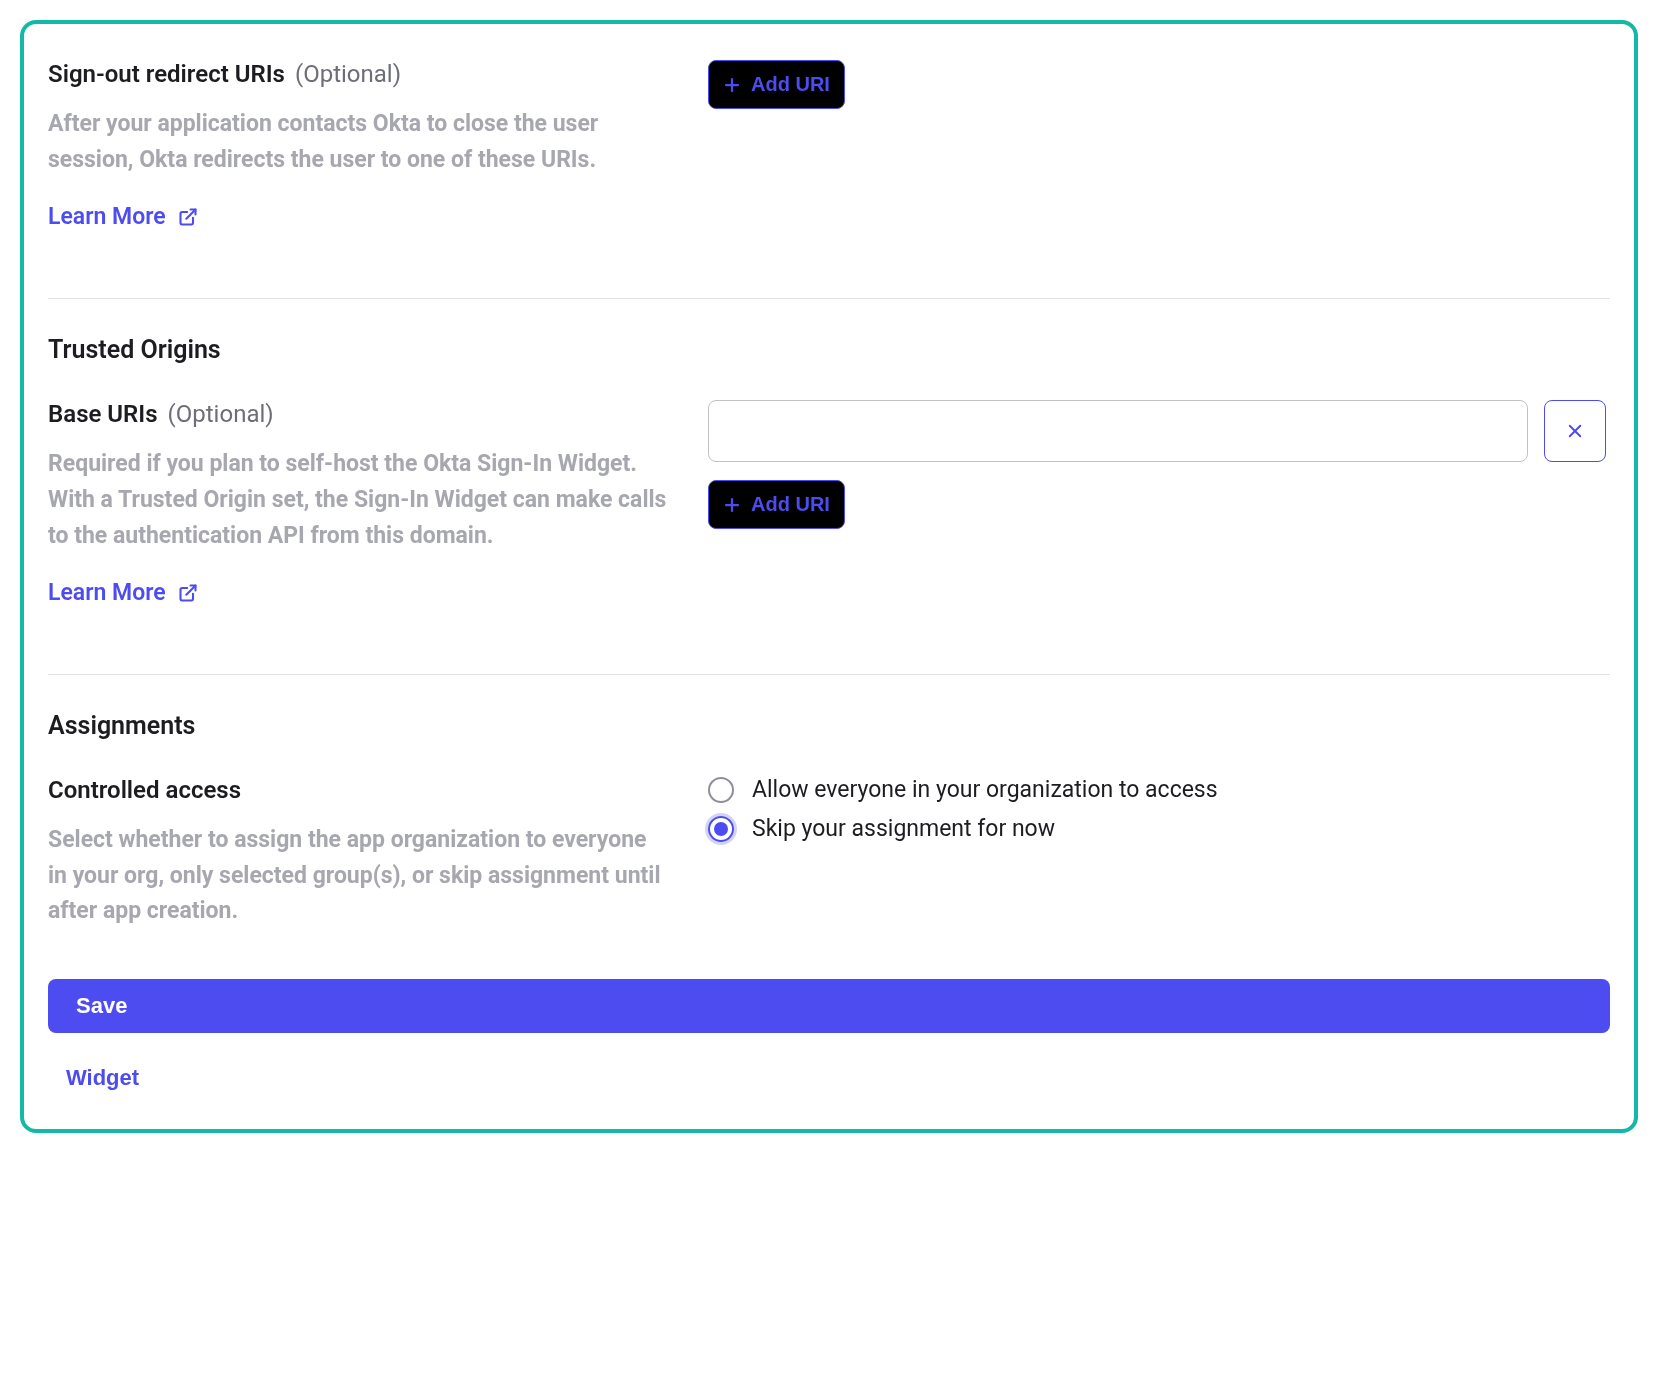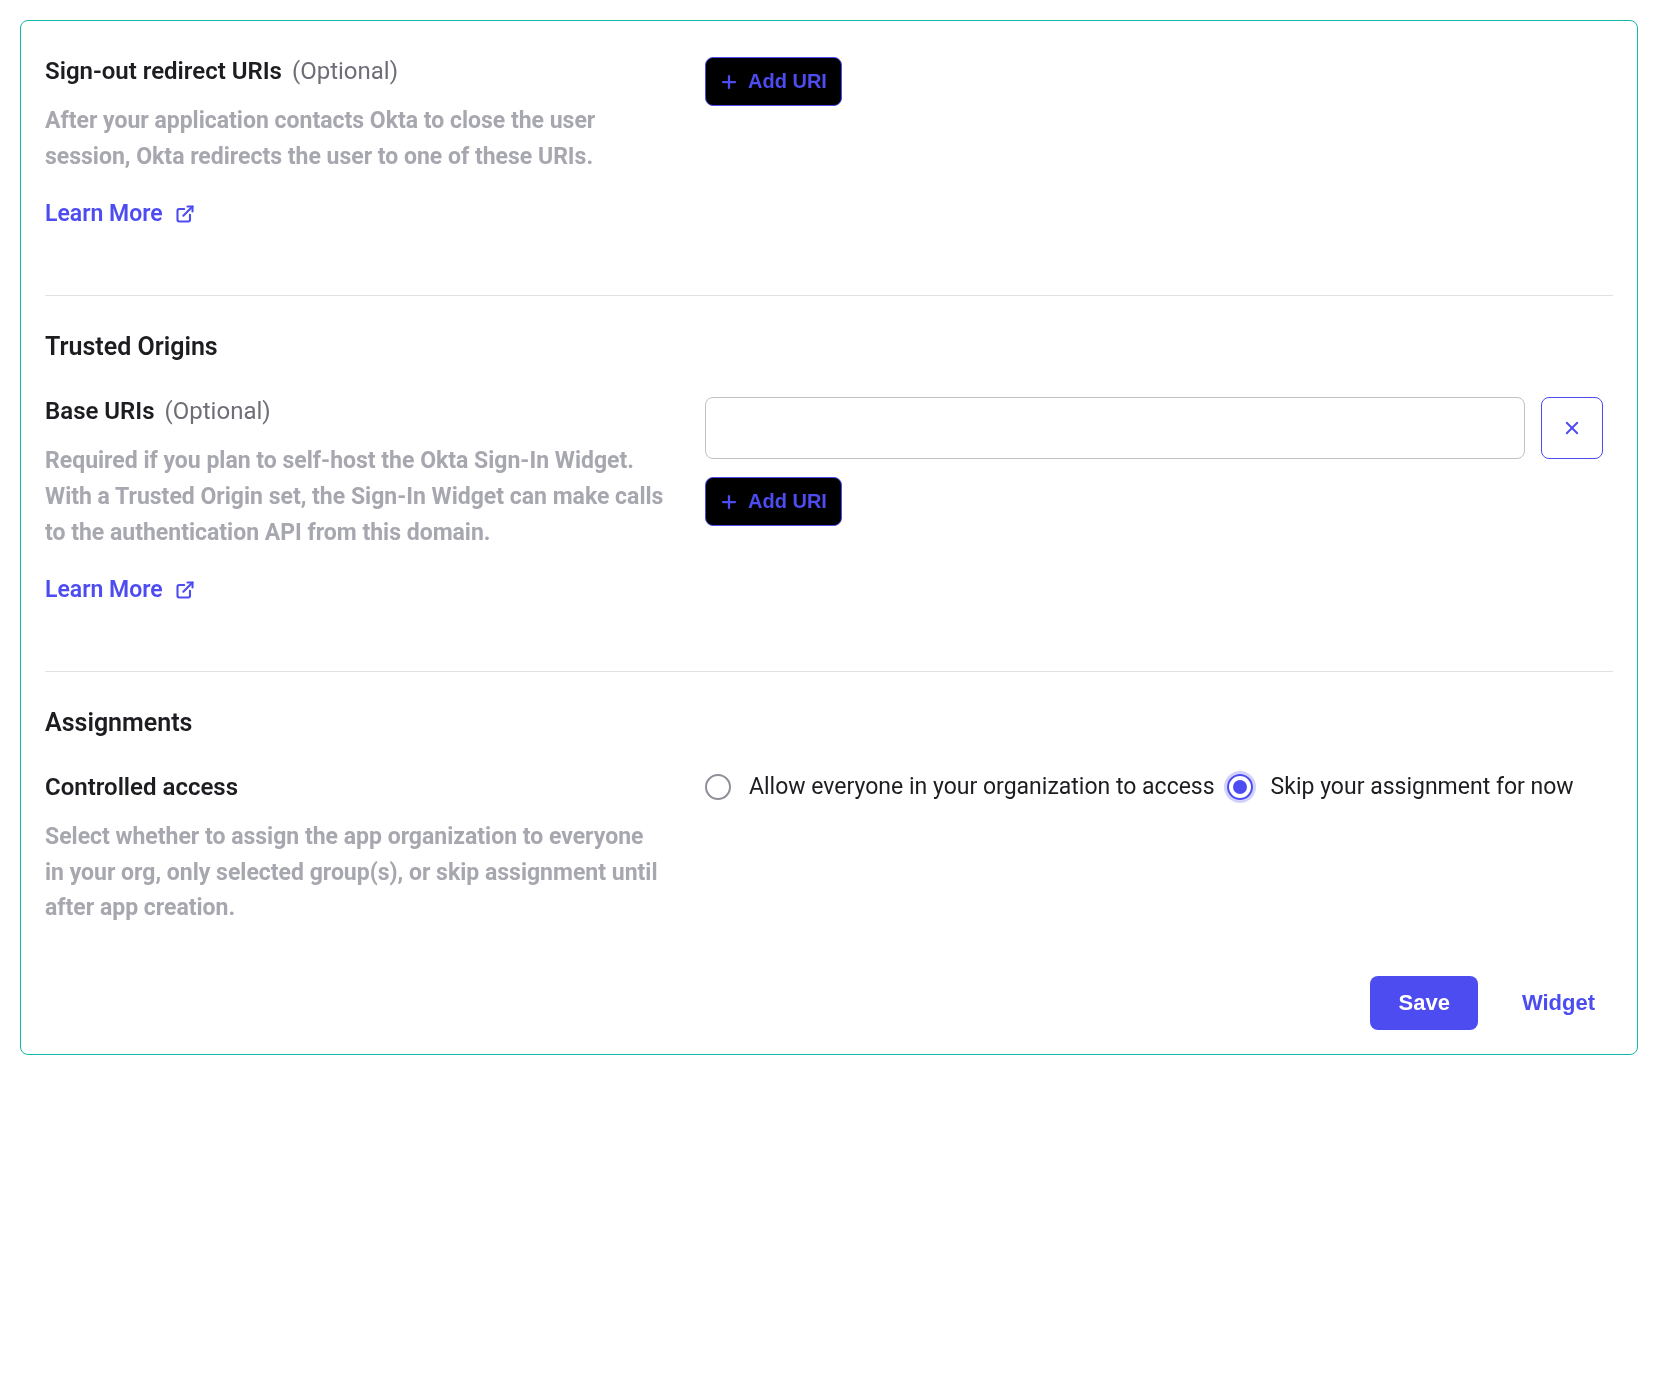--- a/index.html
+++ b/index.html
@@ -2,22 +2,22 @@
 <html><head>
 <meta charset="utf-8">
 <style>
   * { box-sizing: border-box; margin: 0; padding: 0; }
   body {
     font-family: -apple-system, BlinkMacSystemFont, "Segoe UI", Roboto, "Helvetica Neue", Arial, sans-serif;
     background: #fff;
     padding: 20px;
   }
   .panel {
-    border: 1px solid #14b8a6;
-    border-radius: 8px;
+    border: 4px solid #14b8a6;
+    border-radius: 16px;
     padding: 0 24px 24px 24px;
     max-width: 1620px;
     margin: 0 auto;
   }
   .section {
     border-top: 1px solid #e1e1e3;
     padding: 36px 0 28px 0;
     display: flex;
     gap: 40px;
   }
@@ -130,20 +130,21 @@
     background: #fff;
     color: #4c4cf1;
     display: inline-flex;
     align-items: center;
     justify-content: center;
     cursor: pointer;
     flex-shrink: 0;
   }
   .radio-group {
     display: flex;
+    flex-direction: column;
     gap: 12px;
   }
   .radio-item {
     display: flex;
     align-items: center;
     gap: 18px;
     cursor: pointer;
   }
   .radio-circle {
     width: 26px;
@@ -167,22 +168,23 @@
     display: none;
   }
   .radio-circle.selected .radio-dot { display: block; }
   .radio-label {
     font-size: 23px;
     color: #1d1d21;
   }
   .footer {
     display: flex;
     justify-content: flex-end;
-    gap: 26px;
+    gap: 18px;
     padding-top: 40px;
+    flex-direction: column;
   }
   svg { display: block; }
 </style>
 </head>
 <body>
 
 <div class="panel">
 
   <div class="section">
     <div class="section-left">

